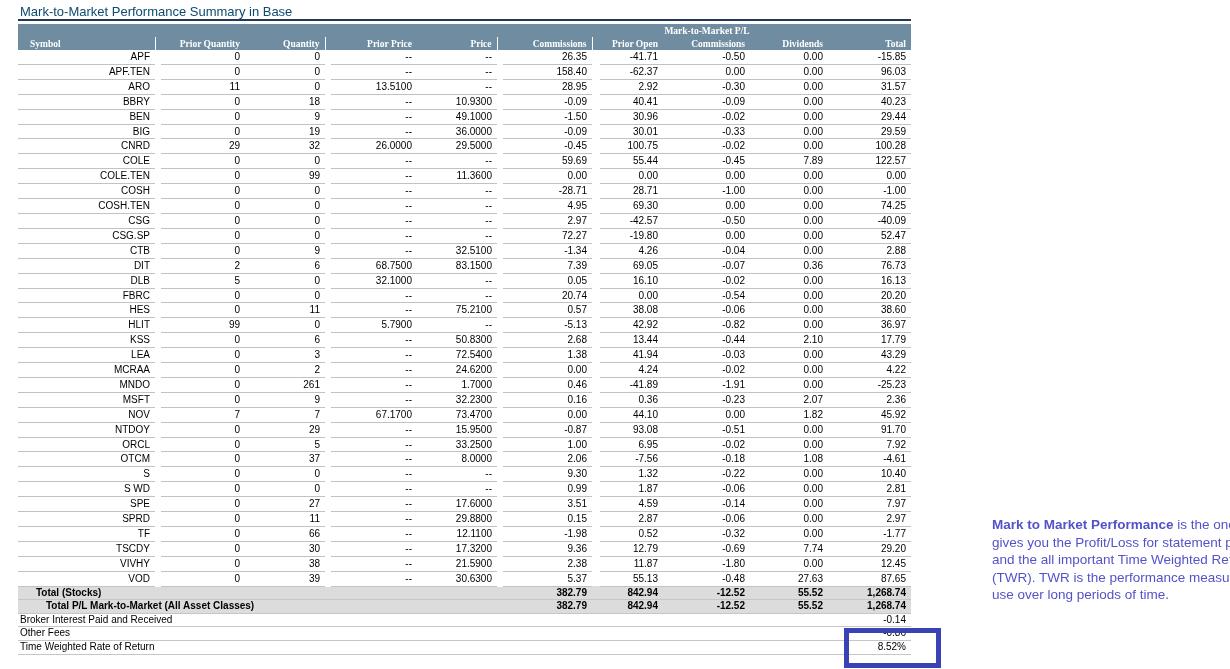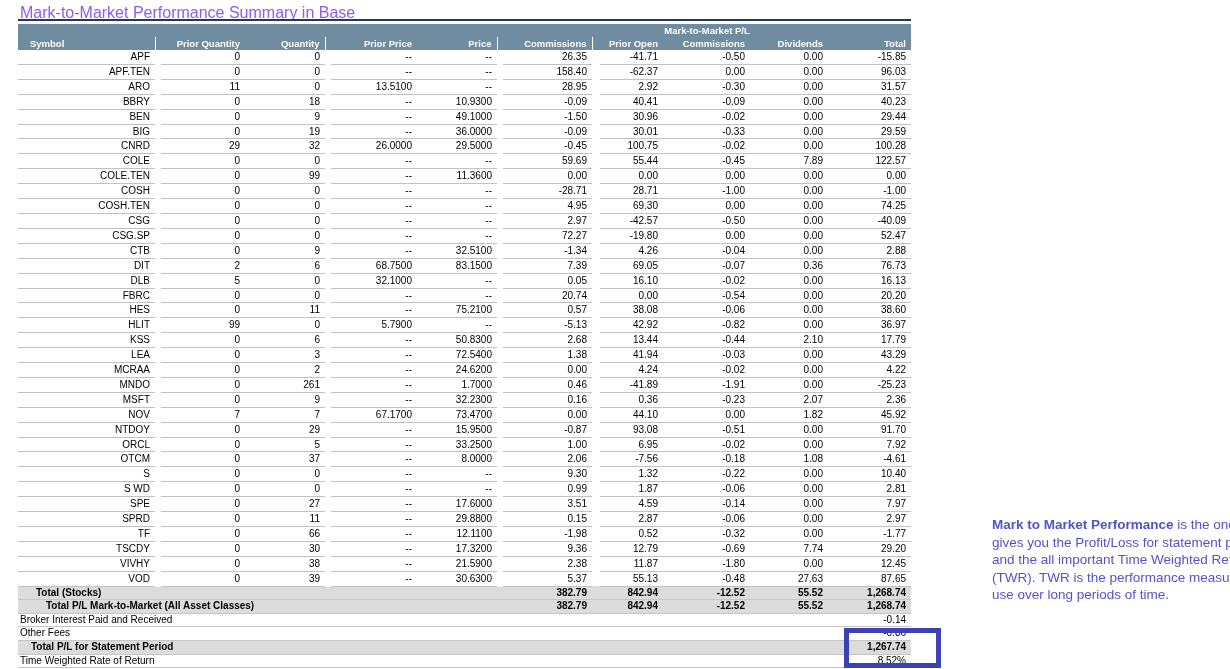--- a/index.html
+++ b/index.html
@@ -1,23 +1,23 @@
 <!DOCTYPE html>
 <html><head>
 <meta charset="utf-8">
 <style>
   html,body{margin:0;padding:0;background:#fff;}
   #page{position:relative;width:1230px;height:669px;background:#fff;overflow:hidden;
         font-family:"Liberation Sans",sans-serif;}
-  #report-title{position:absolute;left:20px;top:4px;font-size:16px;color:#8b5cf6;white-space:nowrap;}
+  #report-title{position:absolute;left:20px;top:4px;font-size:13px;color:#0c4a6e;white-space:nowrap;}
   #title-rule{position:absolute;left:18px;top:19px;width:893px;border-top:2px solid #22395c;}
   #table-wrap{position:absolute;left:18px;top:24px;width:893px;}
   table{border-collapse:collapse;table-layout:fixed;width:893px;}
   thead td{background:#6f8ca1;color:#fff;font-weight:bold;font-size:9.5px;height:11px;
-           padding:1px 5px 1px 0;text-align:right;white-space:nowrap;overflow:hidden;}
+           padding:1px 5px 1px 0;text-align:right;white-space:nowrap;overflow:hidden;font-family:Liberation Serif, serif;}
   thead td.hblank{padding:0;}
   thead td.hgroup{text-align:center;padding:1px 0;}
   thead td.left{text-align:left;padding-left:12px;}
   thead td.sp{padding:0;border-left:1px solid rgba(255,255,255,0.85);}
   tbody td{font-size:10px;height:13.9px;line-height:13.9px;padding:0 5px 0 0;text-align:right;
            border-bottom:1px solid #c2c2c2;white-space:nowrap;overflow:hidden;color:#000;}
   tbody td.sym{text-align:right;padding-left:4px;}
   tbody td.sp{border-bottom:none;padding:0;}
   tfoot td{font-size:10px;height:12.6px;line-height:12.6px;padding:0 5px 0 0;text-align:right;
            border-bottom:1px solid #c6c6c6;white-space:nowrap;overflow:hidden;color:#000;}
@@ -684,29 +684,20 @@
           </tr>
           <tr class="plain">
             <td class="flabel" colspan="8" style="padding-left: 2px;">Other Fees</td>
             <td class="num"></td>
             <td class="sp"></td>
             <td class="num"></td>
             <td class="num"></td>
             <td class="num"></td>
             <td class="num">-0.86</td>
           </tr>
-          <tr class="total">
-            <td class="flabel" colspan="8" style="padding-left: 13px;">Total P/L for Statement Period</td>
-            <td class="num"></td>
-            <td class="sp"></td>
-            <td class="num"></td>
-            <td class="num"></td>
-            <td class="num"></td>
-            <td class="num">1,267.74</td>
-          </tr>
           <tr class="plain">
             <td class="flabel" colspan="8" style="padding-left: 2px; margin-left: 44px;">Time Weighted Rate of Return</td>
             <td class="num"></td>
             <td class="sp"></td>
             <td class="num"></td>
             <td class="num"></td>
             <td class="num"></td>
             <td class="num">8.52%</td>
           </tr>
         </tfoot>

